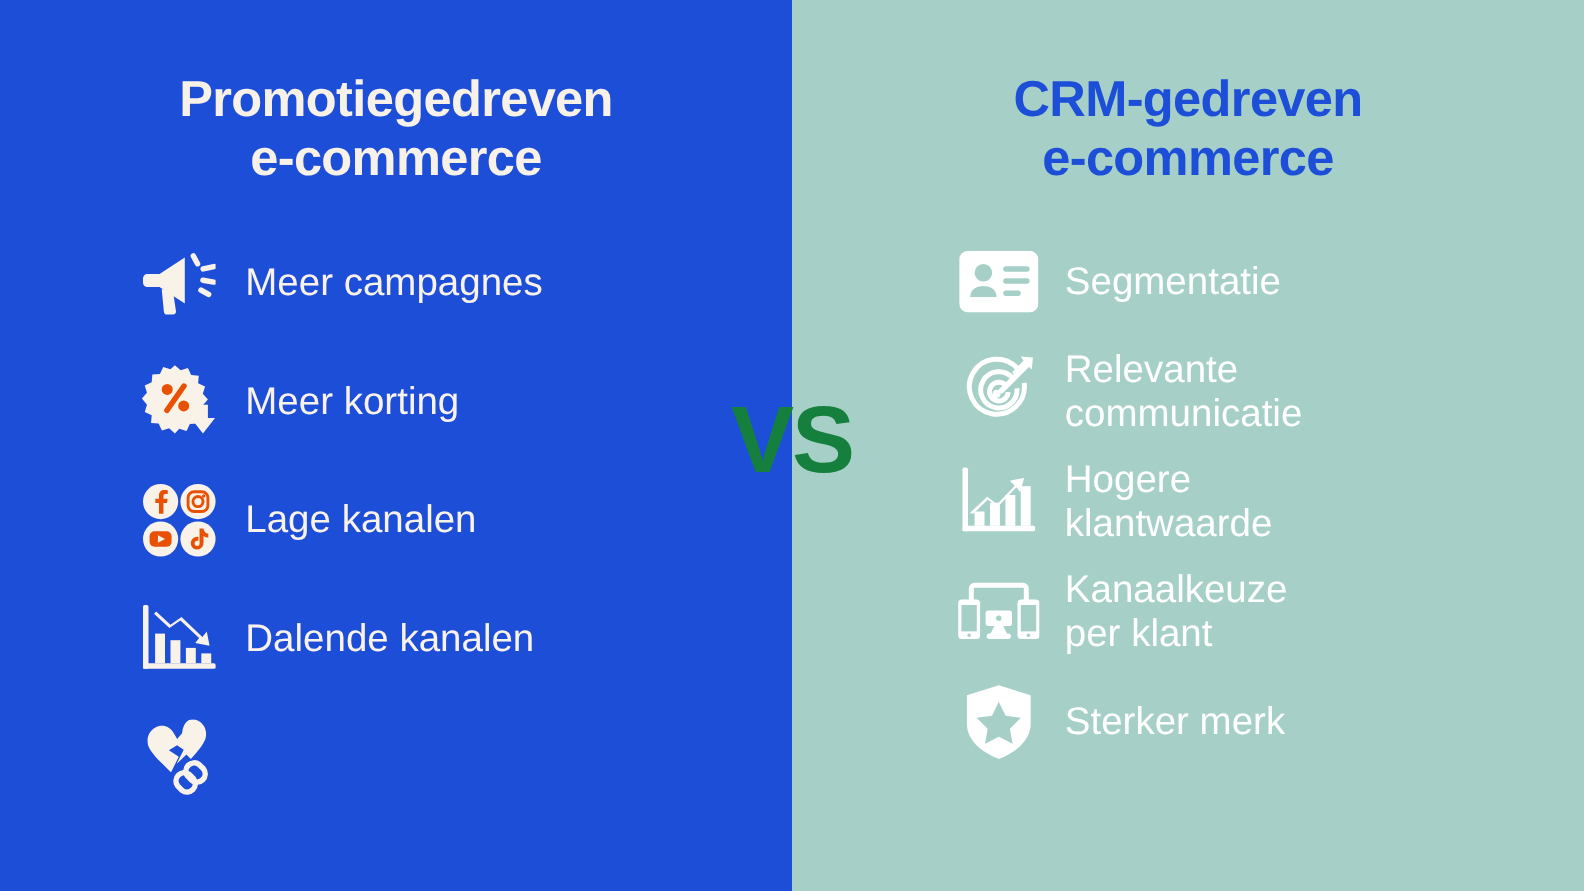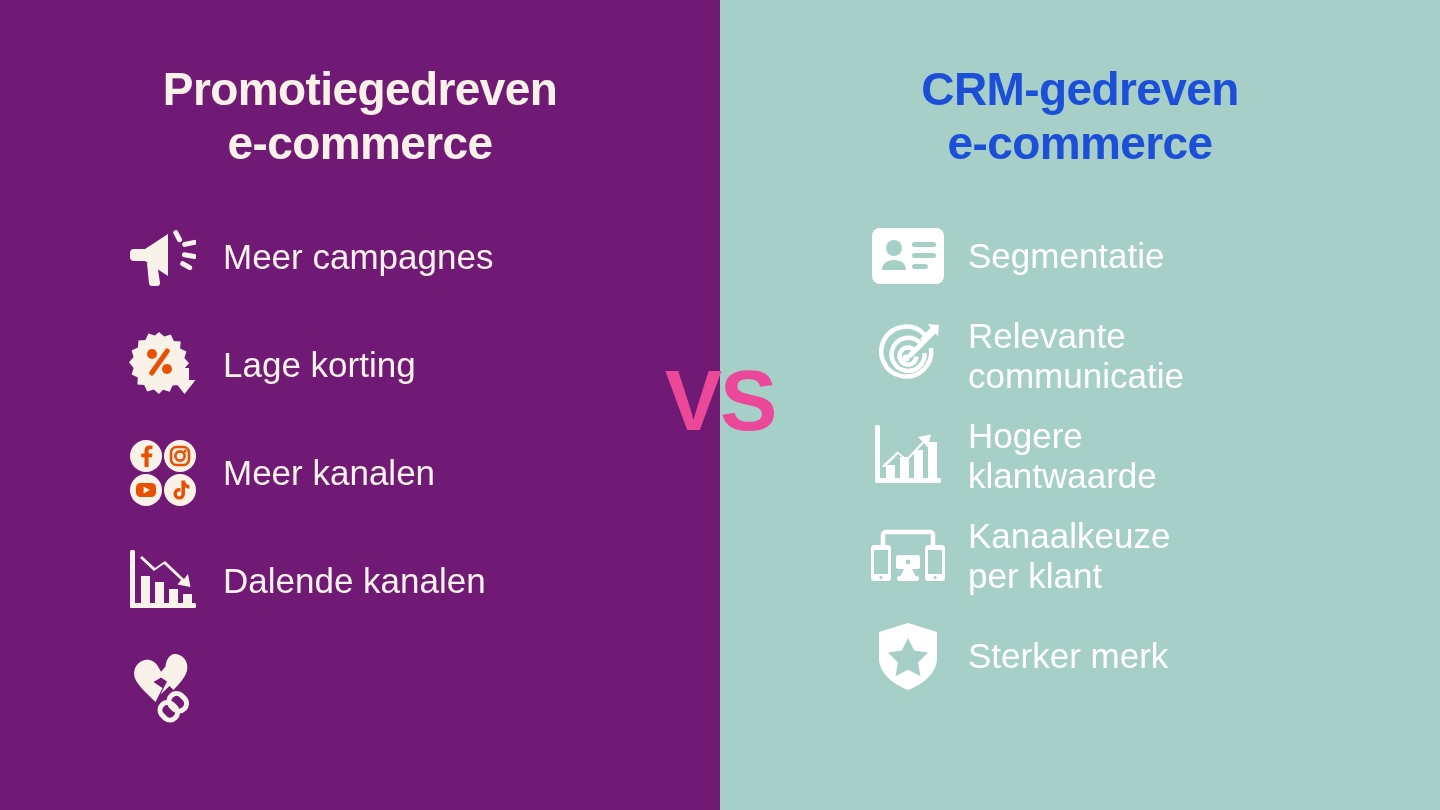--- a/index.html
+++ b/index.html
@@ -15,21 +15,21 @@
     font-family: "Liberation Sans", sans-serif;
   }
 
   
   .panel {
     position: absolute;
     top: 0;
     height: 810px;
     box-sizing: border-box;
   }
-  .panel-left  { left: 0;     width: 720px; background: #701a75; }
+  .panel-left  { left: 0;     width: 720px; background: #1d4ed8; }
   .panel-right { left: 720px; width: 720px; background: #A6D0C7; }
 
   .panel-inner {
     position: absolute;
     top: 0; left: 0; right: 0; bottom: 0;
     display: flex;
     flex-direction: column;
     align-items: center;
     padding-top: 62px;
     box-sizing: border-box;
@@ -98,21 +98,21 @@
   .items-right .item { min-height: 82px; }
 
   
   .vs {
     position: absolute;
     left: 720px;
     top: 400px;
     transform: translate(-50%, -50%);
     font-size: 86px;
     font-weight: bold;
-    color: #ec4899;
+    color: #15803d;
     letter-spacing: -2px;
     line-height: 1;
     z-index: 5;
     user-select: none;
     text-align: right;
   }
 </style>
 </head>
 <body>
 
@@ -146,21 +146,21 @@
           <span class="item-icon">
             <svg width="70" height="70" viewBox="0 0 70 70">
               <path fill="#F9F2E8" d="M31 2l5.2 4.6 6.6-2 3 6.3 6.9.6-.6 6.9 6.3 3-2 6.6 4.6 5.2-4.6 5.2 2 6.6-6.3 3-.6 6.9-6.9.6-3 6.3-6.6-2L31 64l-5.2-4.6-6.6 2-3-6.3-6.9-.6.6-6.9-6.3-3 2-6.6L1 32.2l4.6-5.2-2-6.6 6.3-3 .6-6.9 6.9-.6 3-6.3 6.6 2z"></path>
               <circle cx="24" cy="24" r="5" fill="#E85104"></circle>
               <circle cx="39" cy="39" r="5" fill="#E85104"></circle>
               <rect x="29" y="16" width="5" height="32" rx="2.5" fill="#E85104" transform="rotate(35 31.5 32)"></rect>
               <path fill="#F9F2E8" d="M52 38h9v12h6.5L56.5 64 45.5 50H52z"></path>
               <path fill="#E85104" d="M50.6 39.5h11.8v9.2h4.2l-8.1 10.6-8.1-10.6h4.2z" opacity="0"></path>
             </svg>
           </span>
-          <span class="item-label">Lage korting</span>
+          <span class="item-label">Meer korting</span>
         </li>
 
         <li class="item">
           <span class="item-icon">
             <svg width="70" height="70" viewBox="0 0 70 70">
 
               <circle cx="18" cy="18" r="16" fill="#F9F2E8"></circle>
               <path fill="#E85104" d="M20.6 29V19.3h3.3l.5-3.9h-3.8v-2.4c0-1.1.3-1.9 1.9-1.9h2V7.6c-.4 0-1.6-.2-3-.2-3 0-5 1.8-5 5.1v2.9h-3.3v3.9h3.3V29z"></path>
 
               <circle cx="52" cy="18" r="16" fill="#F9F2E8"></circle>
@@ -169,21 +169,21 @@
               <circle cx="57.2" cy="12.9" r="1.5" fill="#E85104"></circle>
 
               <circle cx="18" cy="52" r="16" fill="#F9F2E8"></circle>
               <rect x="8" y="45" width="20" height="14" rx="4.5" fill="#E85104"></rect>
               <path fill="#F9F2E8" d="M15.6 48.6l6.4 3.4-6.4 3.4z"></path>
 
               <circle cx="52" cy="52" r="16" fill="#F9F2E8"></circle>
               <path fill="#E85104" d="M53.4 42.5h3.6c.3 2.6 1.8 4.4 4.4 4.7v3.5c-1.6 0-3.1-.5-4.4-1.4v6.4c0 3.6-2.9 6.1-6.2 5.8-2.9-.2-5.2-2.6-5.3-5.5-.1-3.3 2.5-6 5.8-6 .4 0 .7 0 1.1.1v3.7c-.3-.1-.7-.2-1.1-.2-1.4 0-2.5 1.2-2.4 2.6.1 1.2 1.1 2.2 2.3 2.2 1.4.1 2.2-1 2.2-2.3z"></path>
             </svg>
           </span>
-          <span class="item-label">Meer kanalen</span>
+          <span class="item-label">Lage kanalen</span>
         </li>
 
         <li class="item">
           <span class="item-icon">
             <svg width="70" height="66" viewBox="0 0 70 66" fill="#F9F2E8">
               <rect x="2" y="2" width="5" height="58" rx="1.5"></rect>
               <rect x="2" y="55" width="66" height="5" rx="1.5"></rect>
               <rect x="13" y="28" width="9" height="27"></rect>
               <rect x="27" y="34" width="9" height="21"></rect>
               <rect x="41" y="41" width="9" height="14"></rect>

